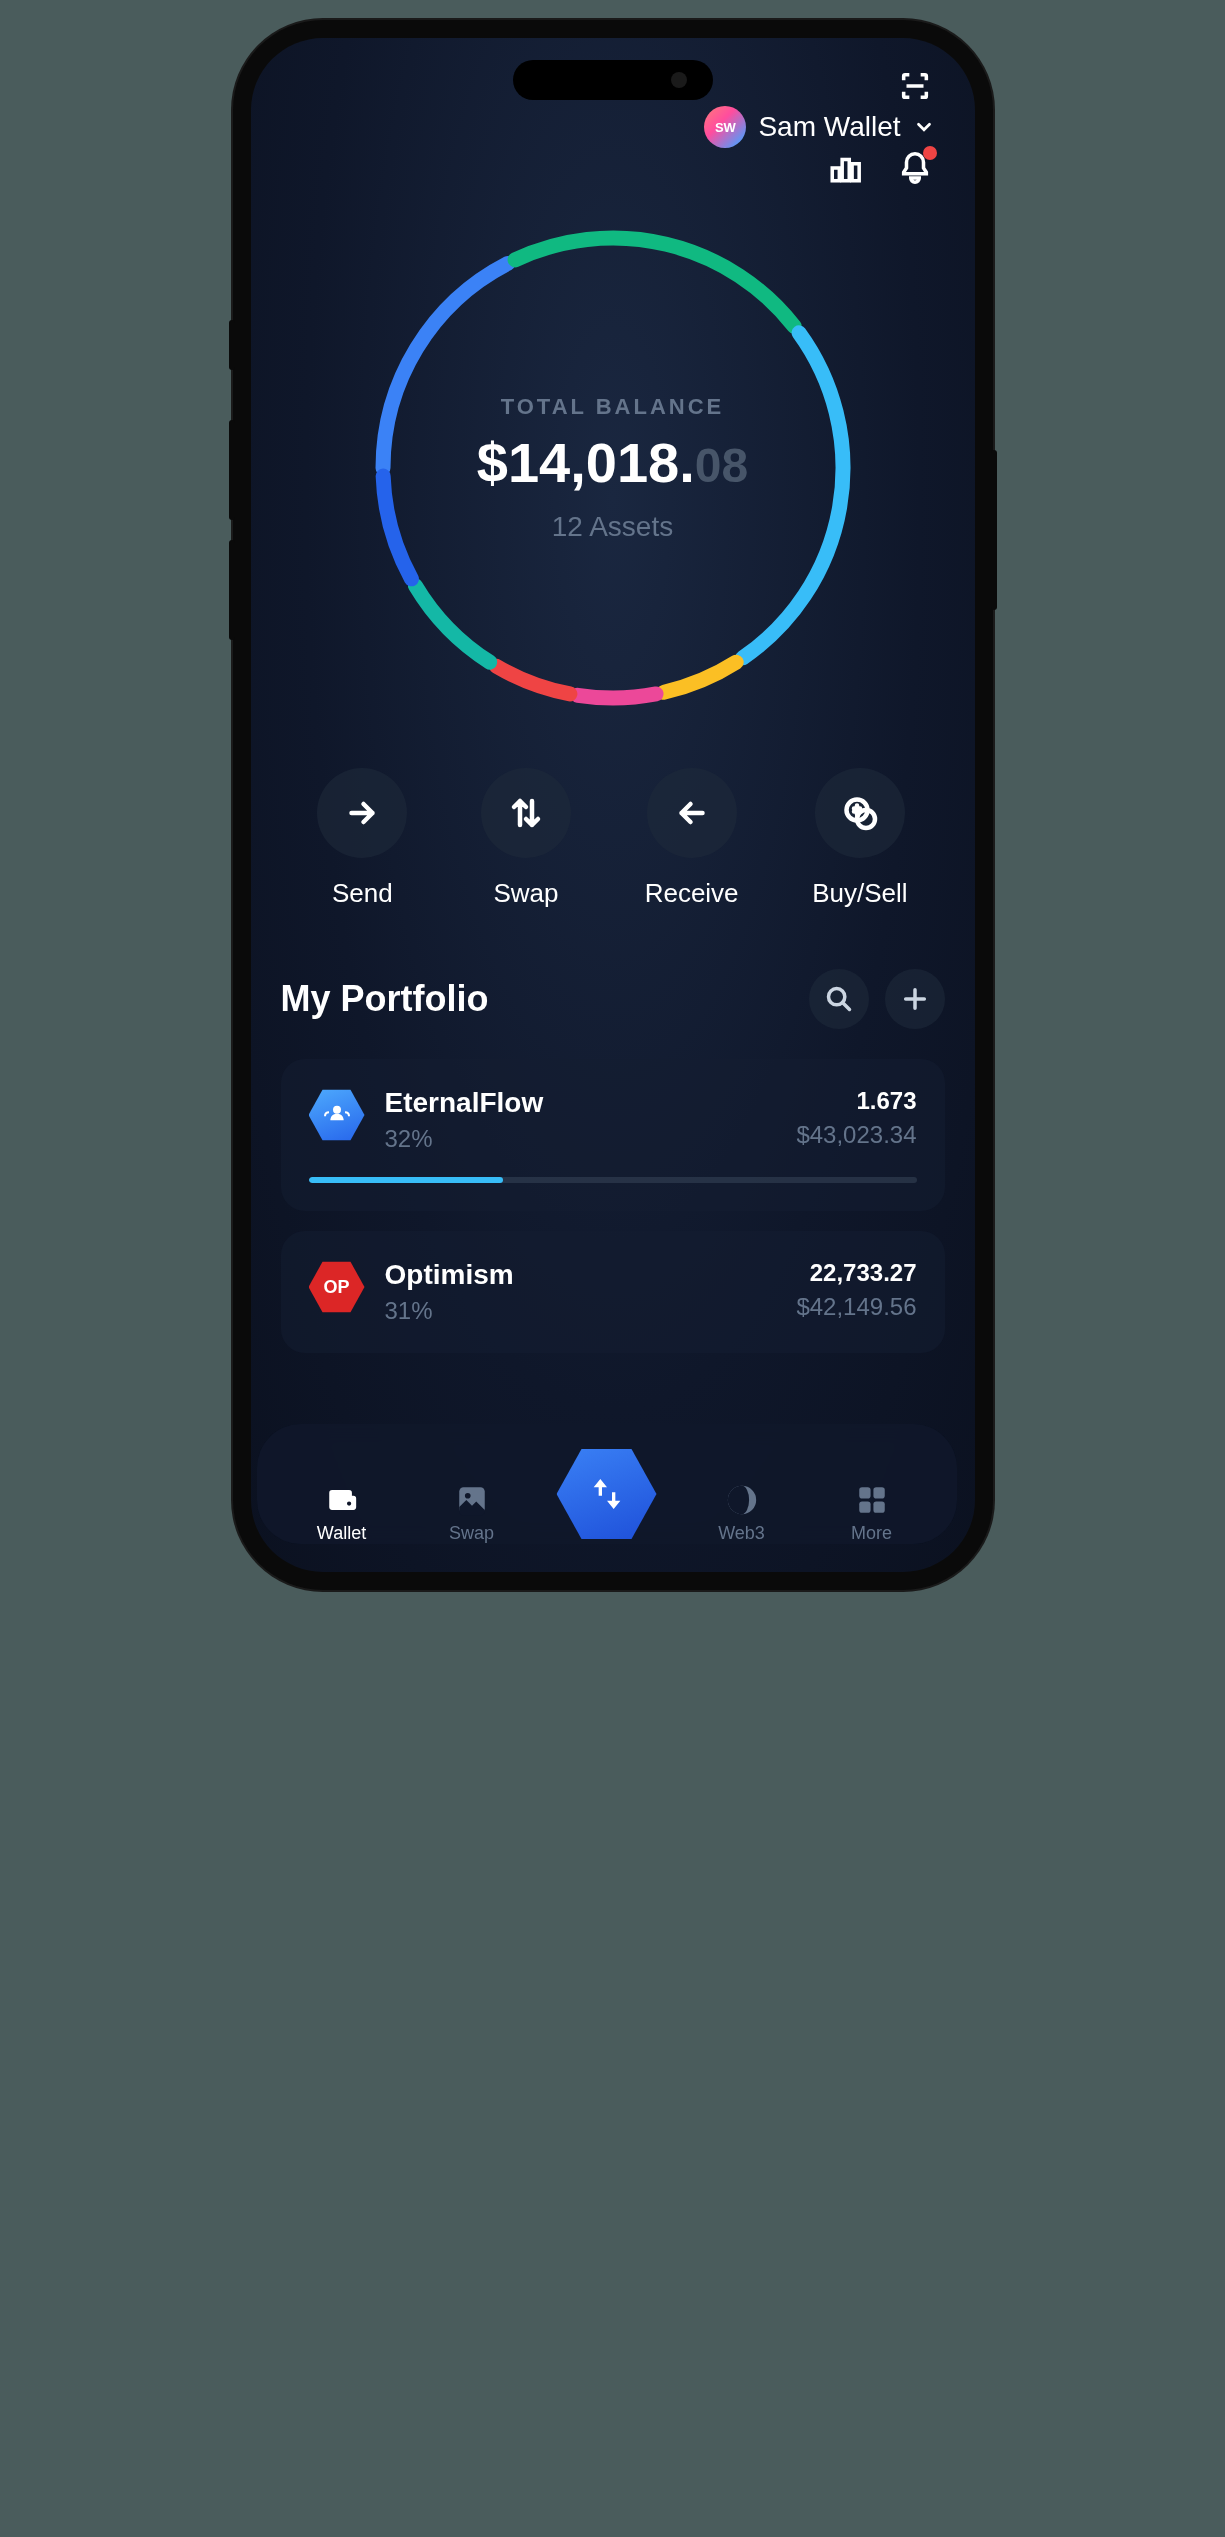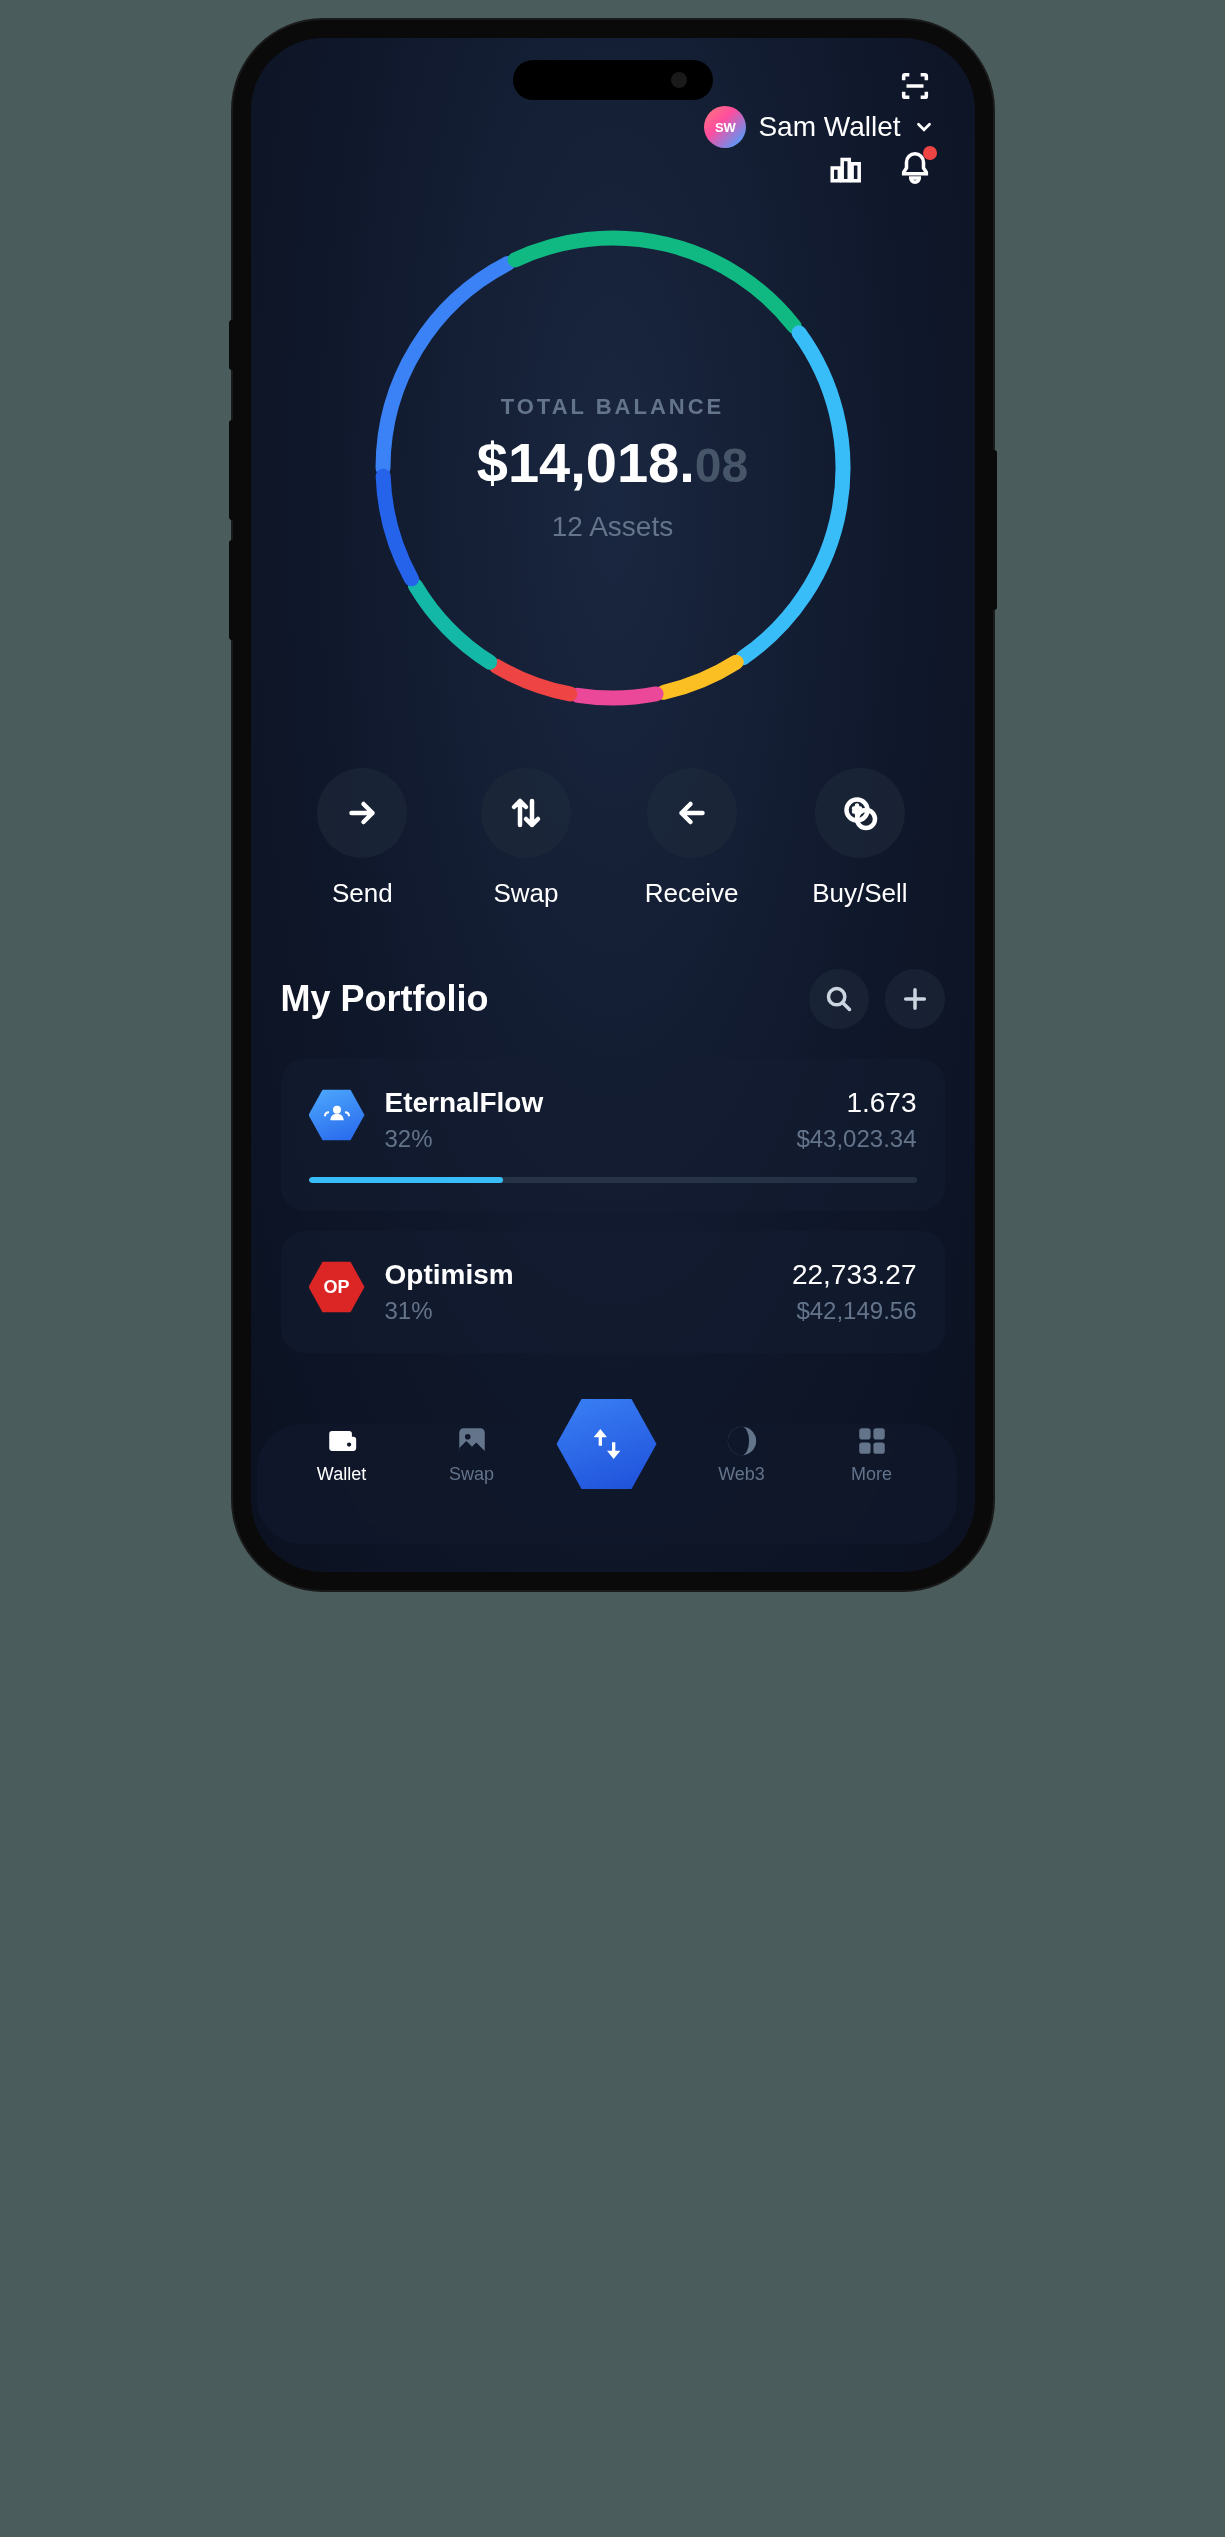--- a/index.html
+++ b/index.html
@@ -108,31 +108,31 @@
 .asset-top { display:flex; align-items:flex-start; gap:20px; }
 .asset-icon { width:56px; height:56px; border-radius:14px; display:flex; align-items:center; justify-content:center; flex-shrink:0; }
 .asset-icon.hex {
   clip-path: polygon(25% 5%, 75% 5%, 100% 50%, 75% 95%, 25% 95%, 0% 50%);
   border-radius:0;
 }
 .asset-left { flex:1; }
 .asset-name { font-size:28px; font-weight:600; margin-bottom:6px; }
 .asset-pct { font-size:24px; color:#64748b; }
 .asset-right { text-align:right; }
-.asset-amount { font-size:28px; font-weight:400; margin-bottom:6px; }
+.asset-amount { font-size:24px; font-weight:700; margin-bottom:6px; }
 .asset-value { font-size:24px; color:#64748b; }
 .asset-bar { height:6px; background:rgba(71,85,105,0.4); border-radius:3px; margin-top:24px; overflow:hidden; }
 .asset-bar-fill { height:100%; background:#38bdf8; border-radius:3px; }
 
 .bottom-nav {
   position:absolute; left:6px; right:18px; bottom:28px;
   height:120px;
   background:rgba(15,23,42,0.9);
   border-radius:44px;
-  display:flex; justify-content:space-around; align-items:flex-start;
+  display:flex; justify-content:space-around; align-items:flex-end;
   padding:0 20px;
   backdrop-filter:blur(10px);
 }
 .nav-item { display:flex; flex-direction:column; align-items:center; gap:6px; cursor:pointer; width:90px; }
 .nav-item svg { width:34px; height:34px; }
 .nav-label { font-size:18px; font-weight:500; color:#64748b; }
 .nav-item.active .nav-label { color:#fff; }
 .nav-item.active svg { fill:#fff; }
 .nav-item:not(.active) svg { fill:#64748b; }
 .nav-center {

